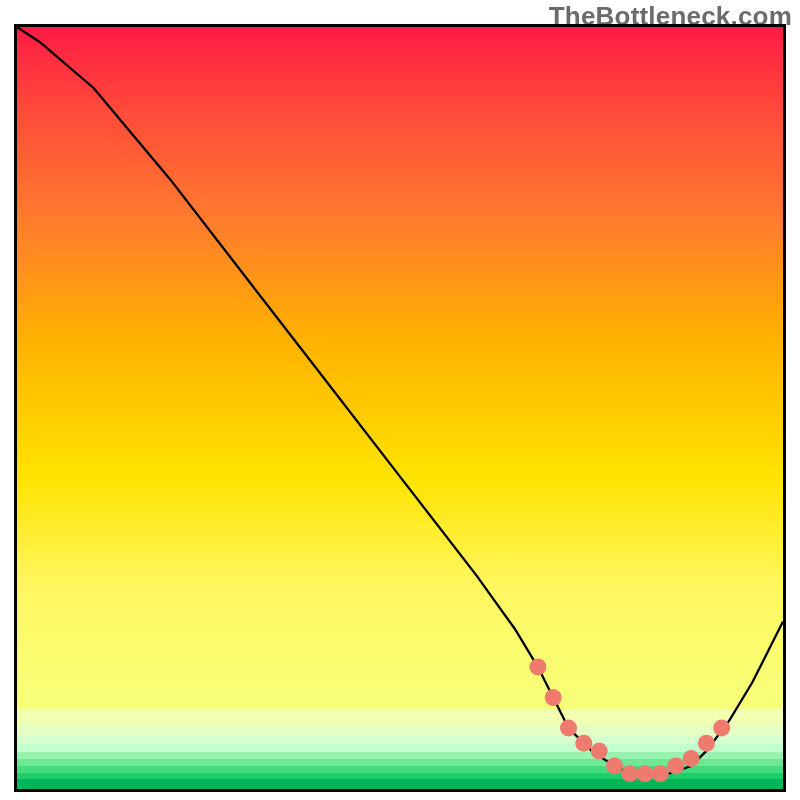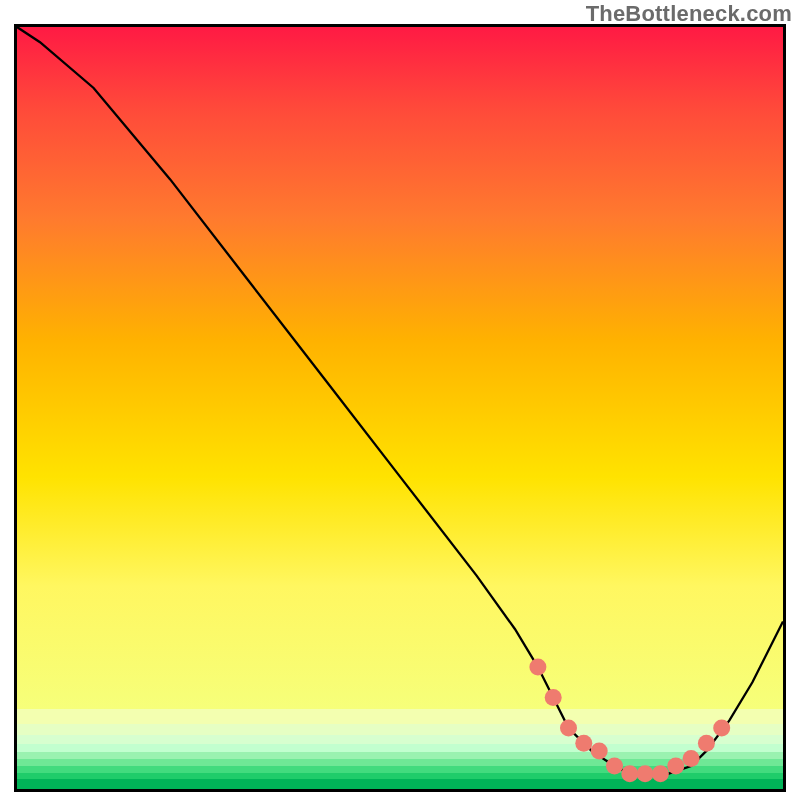--- a/index.html
+++ b/index.html
@@ -43,21 +43,21 @@
   svg.overlay {
     position: absolute;
     inset: 0;
     width: 100%;
     height: 100%;
   }
   .watermark {
     position: absolute;
     top: 1px;
     right: 8px;
-    font-size: 22px;
+    font-size: 26px;
     font-weight: 600;
     color: #6b6b6b;
     letter-spacing: 0.2px;
     margin-left: 40px;
   }
   .curve {
     fill: none;
     stroke: #000;
     stroke-width: 2.3;
   }

